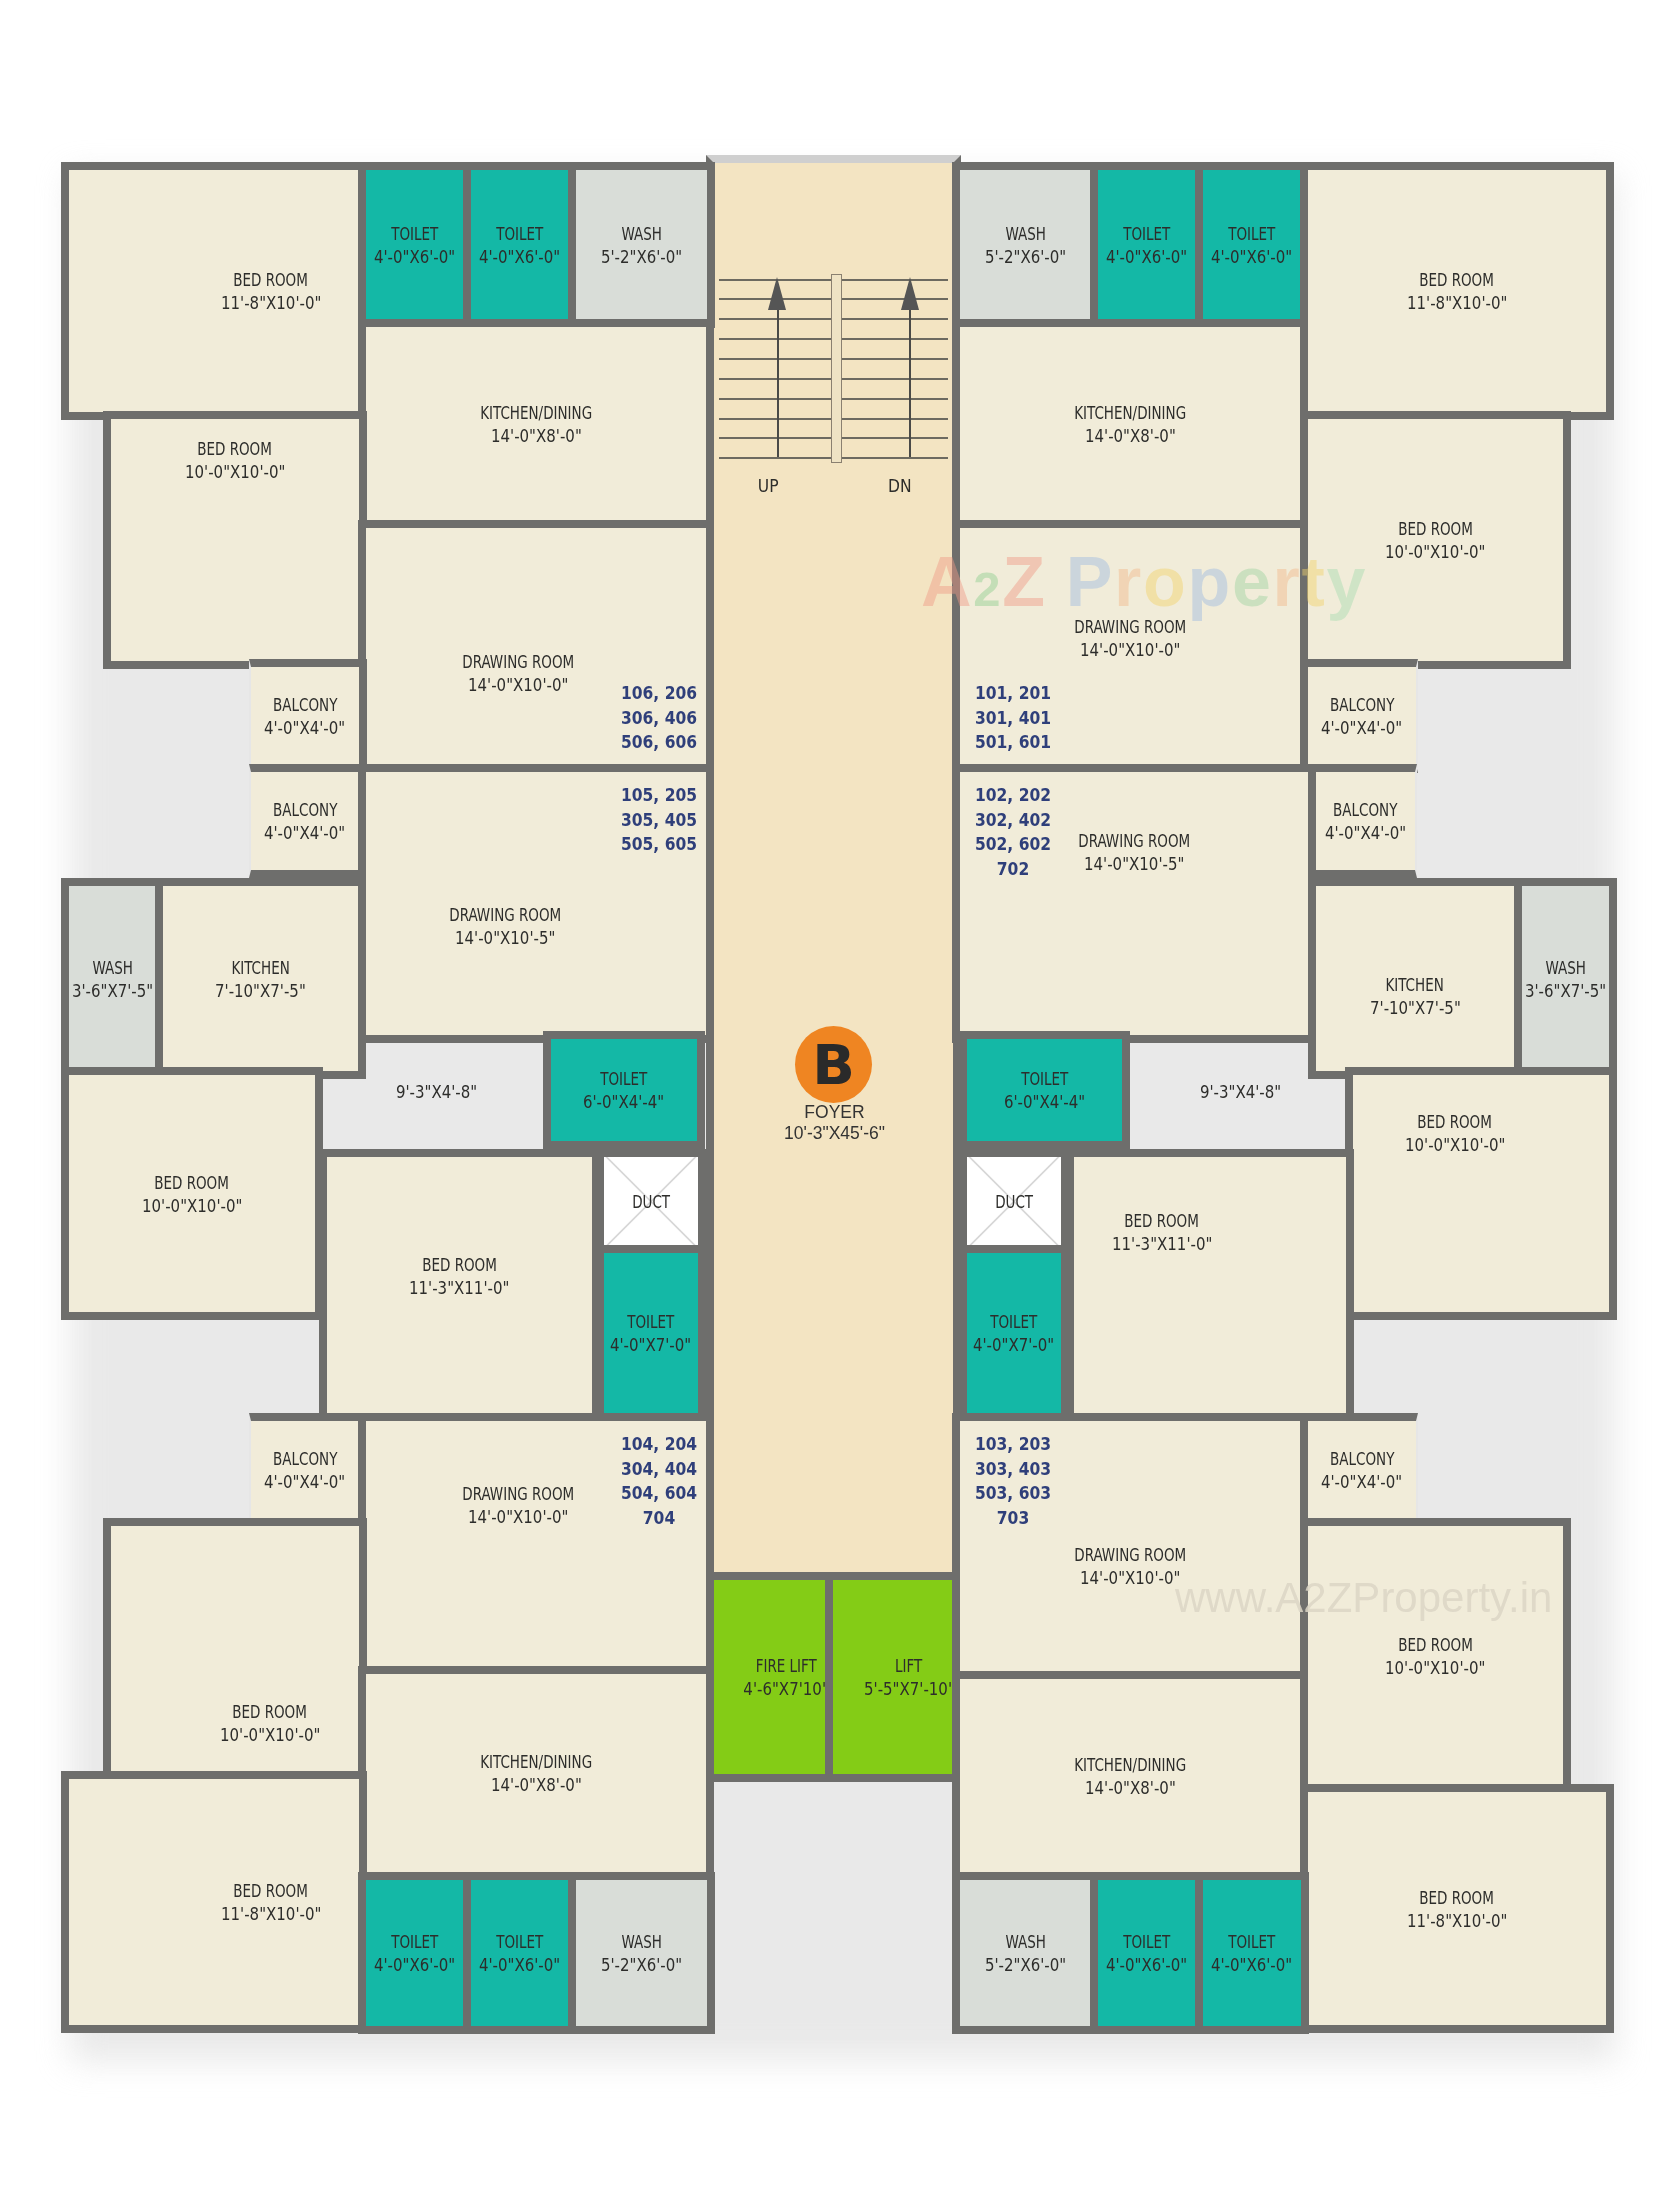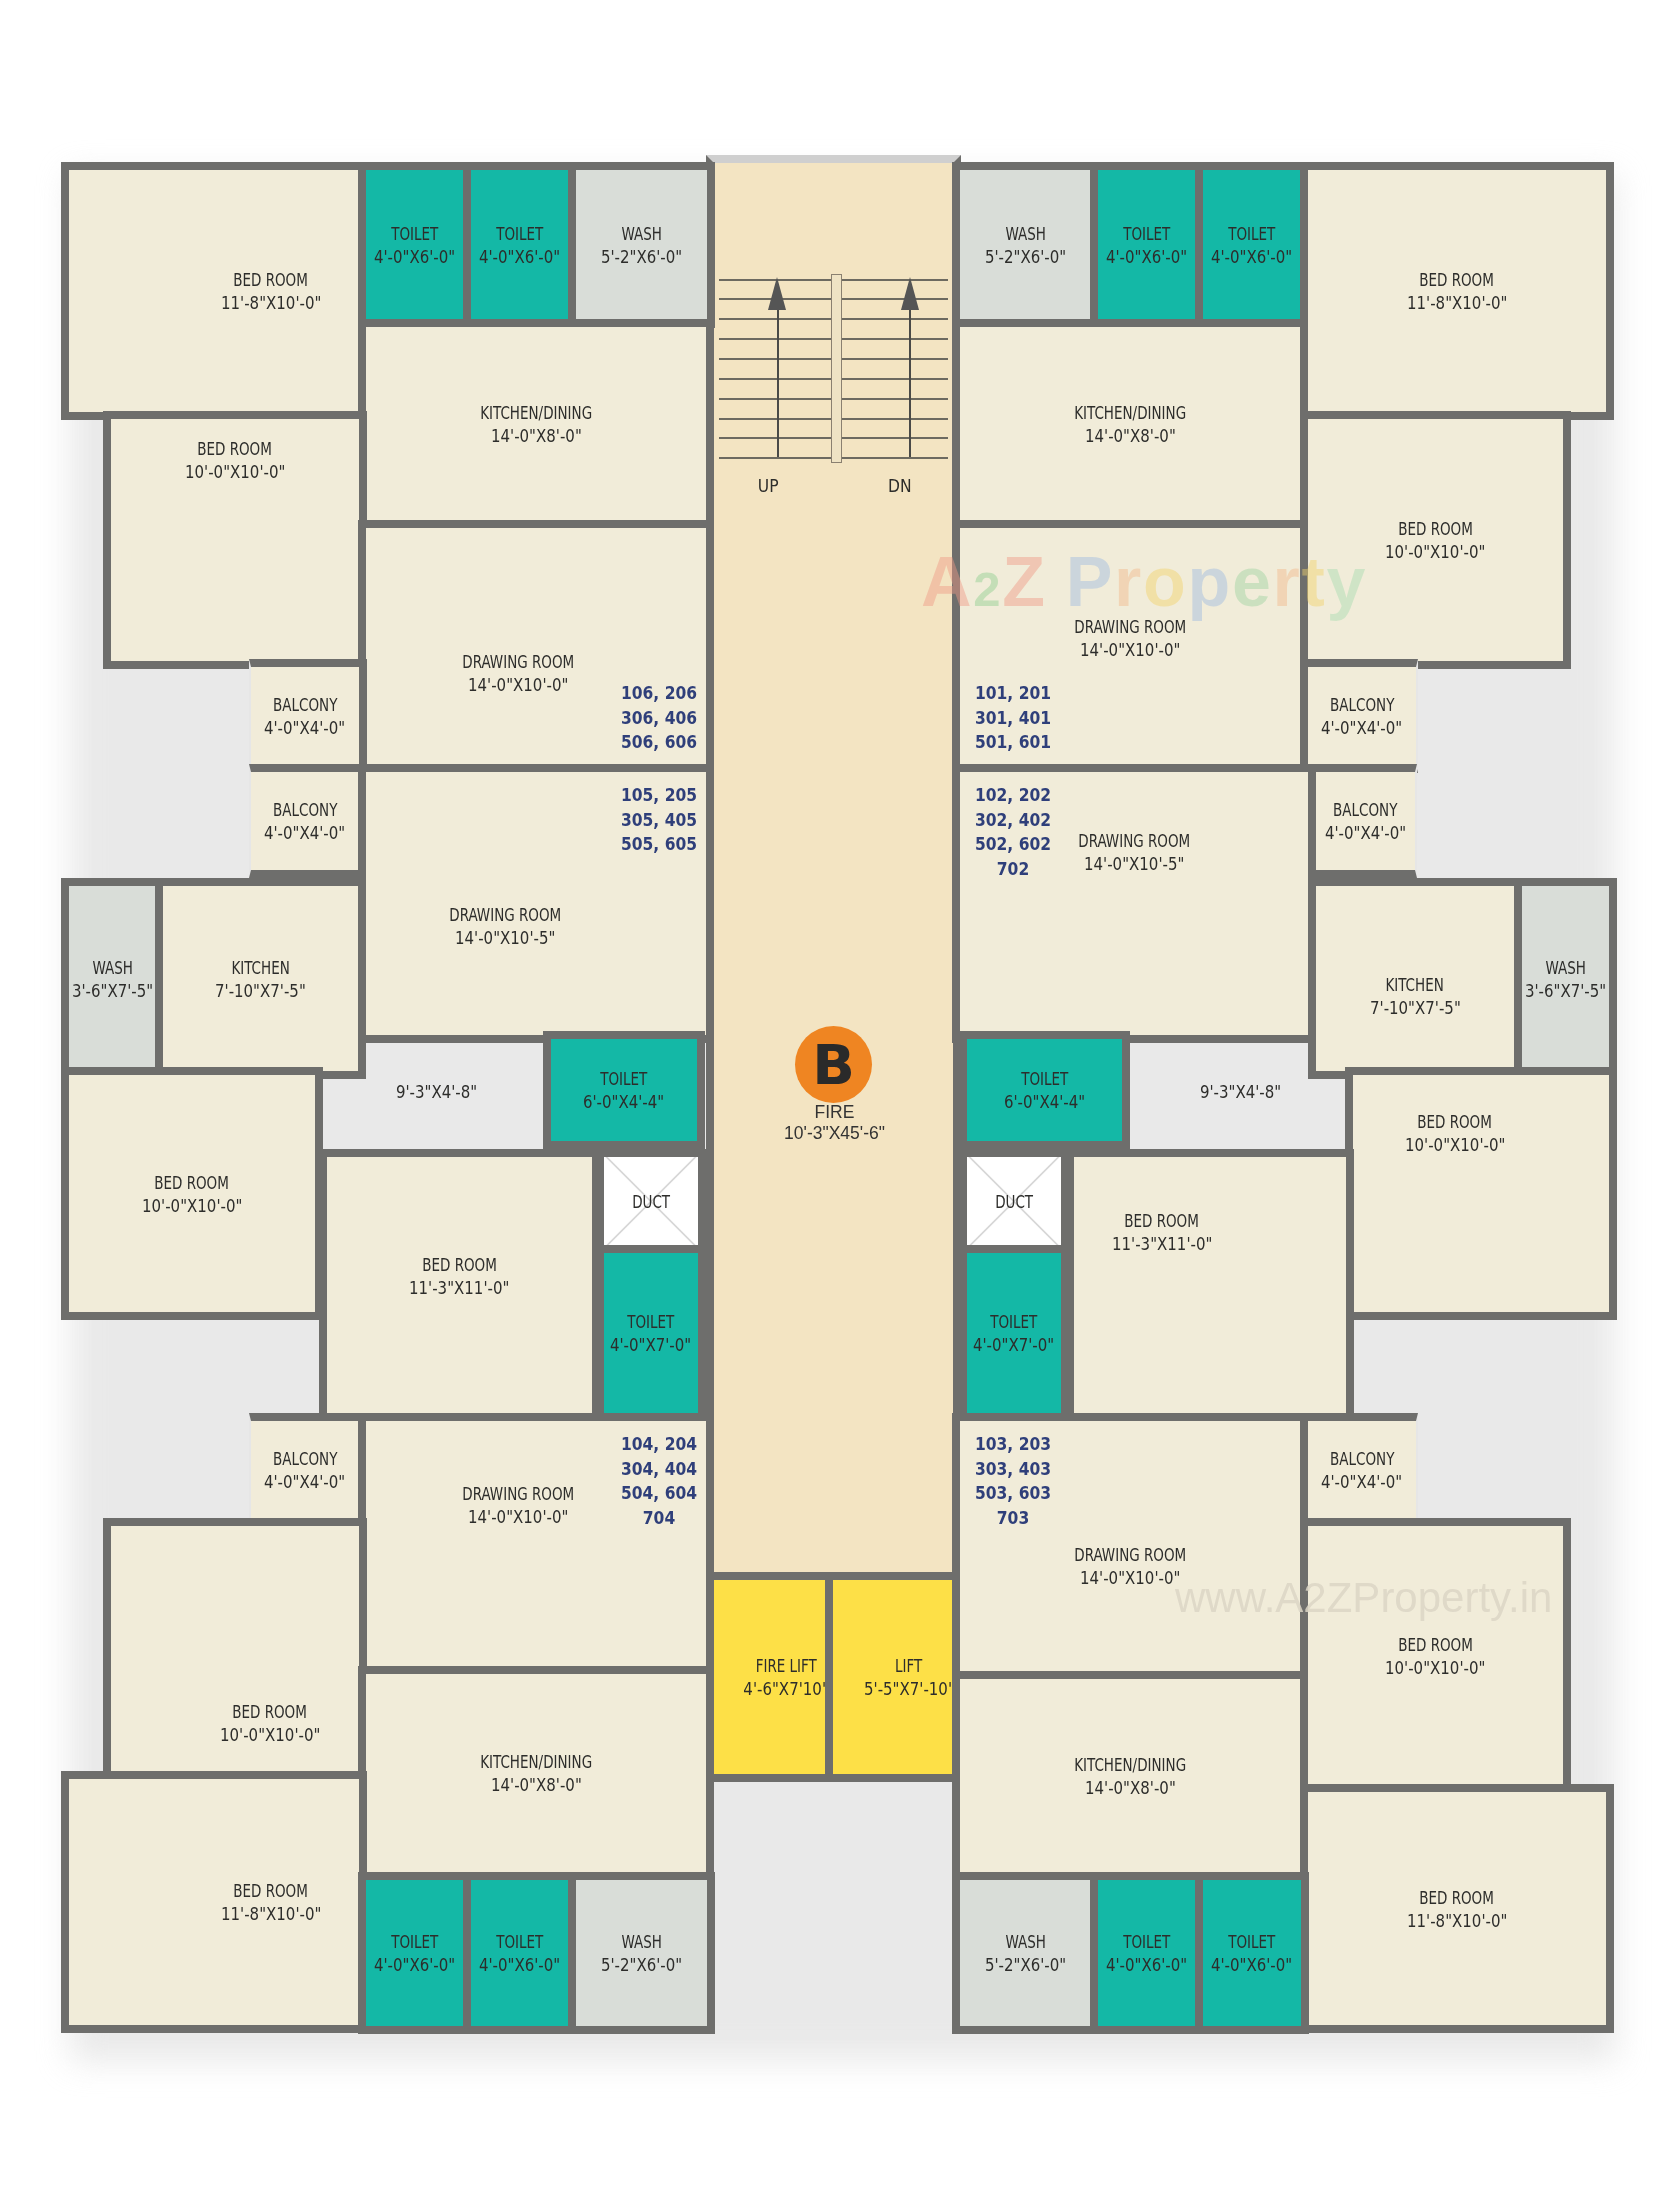--- a/index.html
+++ b/index.html
@@ -2,21 +2,21 @@
 <html style="font-size:14px"><head>
 <meta charset="utf-8">
 <style>
   html,body{margin:0;padding:0;background:#ffffff;}
   body{width:1677px;height:2208px;position:relative;overflow:hidden;font-family:"Liberation Sans",sans-serif;}
   .plan{position:absolute;left:0;top:0;width:1677px;height:2208px;}
   .room{position:absolute;box-sizing:border-box;background:#f1ecd9;border:8.7px solid #6e6e6c;display:flex;flex-direction:column;align-items:center;justify-content:center;text-align:center;}
   .room.toilet{background:#14b8a6;}
   .room.wash{background:#d9ddd8;}
   .room.duct{background:#ffffff;}
-  .room.lift{background:#fde047;padding-left:32px;}
+  .room.lift{background:#84cc16;padding-left:32px;}
   .room.foyer{background:#f3e4c2;border-color:#6e6e6c;}
   .room.balcony{background:#f1ecd9;}
   .room.passage{background:transparent;border:none;}
   .name{font-family:"DejaVu Sans Condensed","DejaVu Sans",sans-serif;font-size:18.3px;color:#2d2d2b;letter-spacing:0;line-height:23px;font-stretch:condensed;transform:scaleX(0.82);}
   .dim{font-family:"DejaVu Sans",sans-serif;font-size:18.3px;color:#2d2d2b;line-height:23px;transform:scaleX(0.82);}
   .units{position:absolute;font-family:"DejaVu Sans",sans-serif;font-weight:bold;font-size:18.3px;line-height:24.5px;color:#2f3f7a;text-align:center;transform:scaleX(0.85);}
   .shadow{position:absolute;background:#d8d8d8;filter:blur(15.7px);opacity:.55;}
   .stairs{position:absolute;left:719px;top:279px;width:229px;height:194px;}
   .tread{position:absolute;left:0;width:229px;height:1.7px;background:#6d6a60;}
   .rail{position:absolute;left:112px;top:-5.2px;width:10.5px;height:189px;border:1.7px solid #8a8070;box-sizing:border-box;background:#efe3c4;}
@@ -55,21 +55,21 @@
     <div class="arrowline" style="left:190px;top:28px;height:150px;"></div>
     <div class="arrowhead" style="left:182px;top:-1.7px;"></div>
   </div>
   <div class="stair-label" style="left:756px;top:475px;">UP</div>
   <div class="stair-label" style="left:886px;top:475px;">DN</div>
 
   <div class="badge">
       <span>B</span>
     </div>
   <div class="foyer-text">
-    <div>FIRE</div>
+    <div>FOYER</div>
     <div>10'-3"X45'-6"</div>
   </div>
 
   <div class="room lift" style="left:706px;top:1572px;width:128px;height:210px;">
     <div class="name">FIRE LIFT</div>
     <div class="dim">4'-6"X7'10"</div>
   </div>
   <div class="room lift" style="left:825px;top:1572px;width:136px;height:210px;">
     <div class="name">LIFT</div>
     <div class="dim">5'-5"X7'-10"</div>

